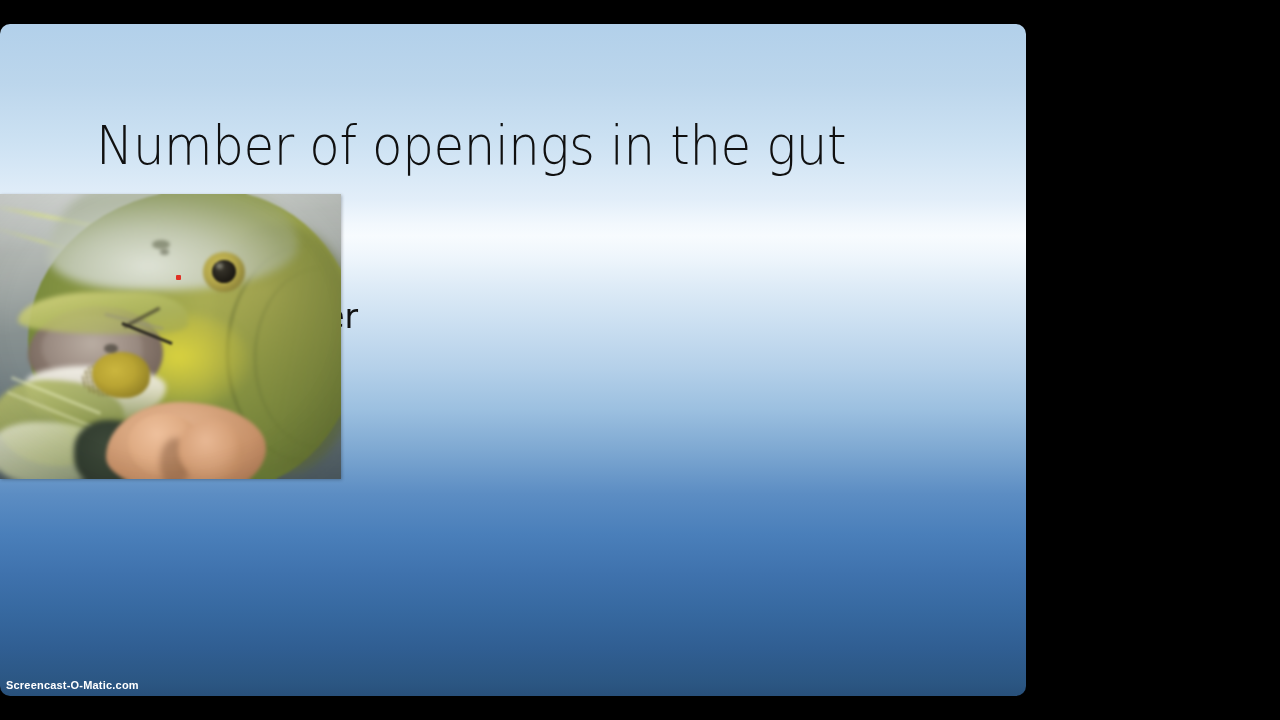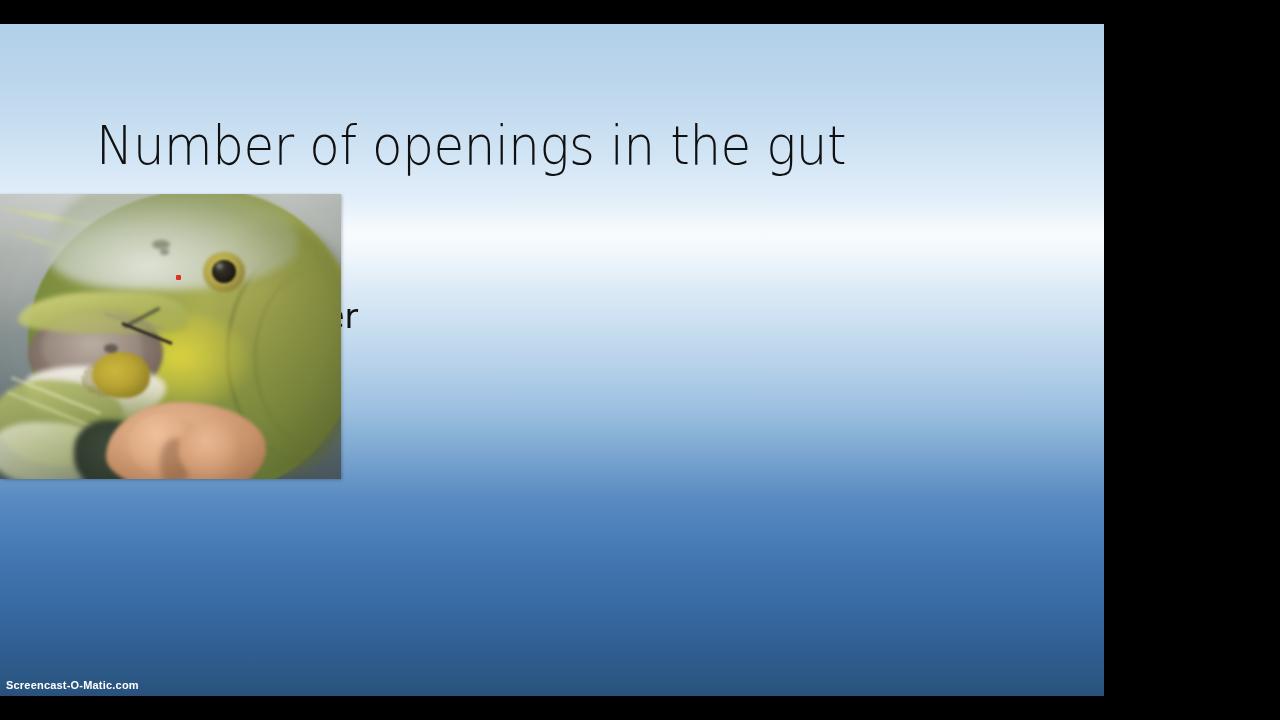--- a/index.html
+++ b/index.html
@@ -47,21 +47,21 @@
     font-size: 11px;
     font-weight: bold;
     letter-spacing: 0.2px;
     white-space: nowrap;
   }
 
   
   #slide {
     position: absolute;
     left: 0; top: 24px;
-    width: 1104px;
+    width: 1026px;
     height: 672px;
     overflow: hidden;
     background:
       linear-gradient(to bottom,
         #b2d0ea 0px,
         #bcd6ec 60px,
         #cde2f3 120px,
         #e2eef9 175px,
         #f2f8fd 200px,
         #f7fbfe 212px,
@@ -71,20 +71,21 @@
         #b4d0e9 345px,
         #9cc0e0 385px,
         #7fa9d2 425px,
         #5c8dc3 470px,
         #4a7fba 510px,
         #3f72ad 550px,
         #36689f 590px,
         #305e92 625px,
         #2b5682 660px,
         #28507a 672px);
+    border-radius: 10px;
   }
 
   
   .slide-title {
     position: absolute;
     left: 96px;
     top: 90px;
     font-family: "DejaVu Sans", sans-serif;
     font-weight: 300;
     font-size: 53px;

